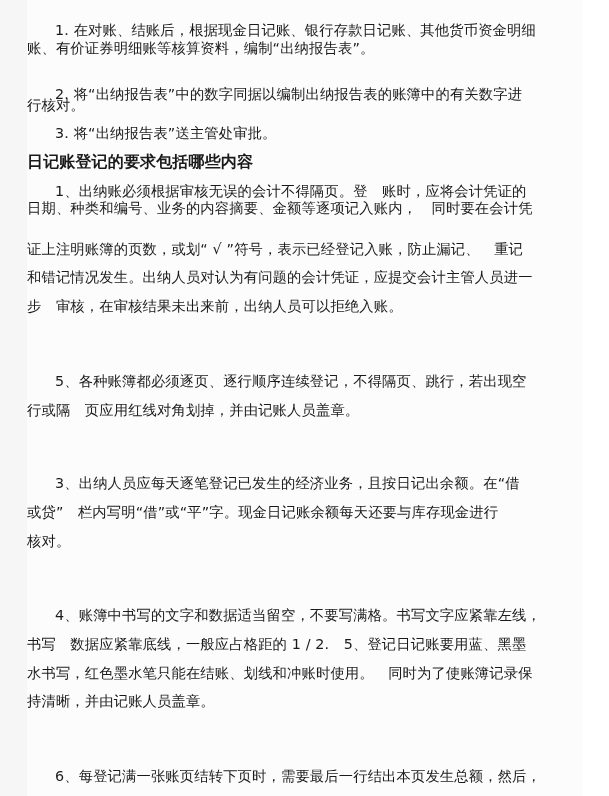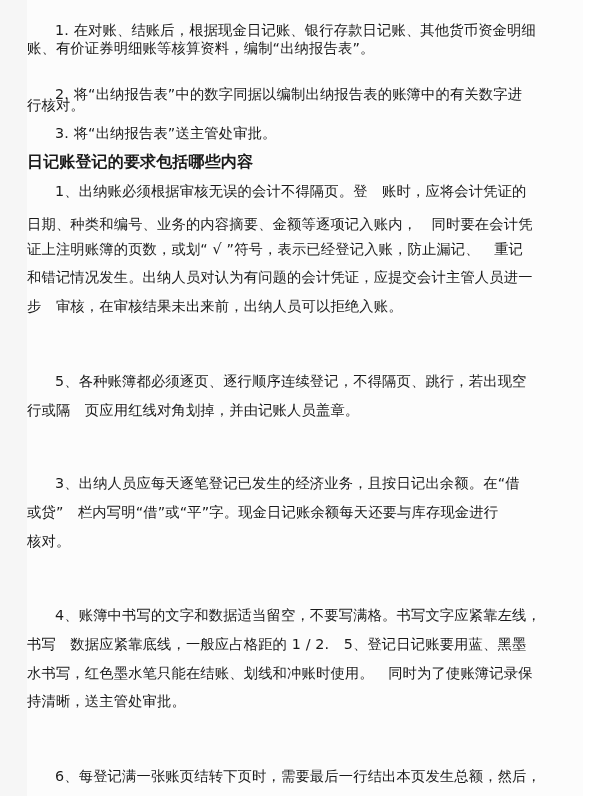--- a/index.html
+++ b/index.html
@@ -35,30 +35,30 @@
 
 <div class="line indent" style="top:20px">1. 在对账、结账后，根据现金日记账、银行存款日记账、其他货币资金明细</div>
 <div class="line" style="top:38px">账、有价证券明细账等核算资料，编制“出纳报告表”。</div>
 <div class="line indent" style="top:84px">2. 将“出纳报告表”中的数字同据以编制出纳报告表的账簿中的有关数字进</div>
 <div class="line" style="top:95px">行核对。</div>
 <div class="line indent" style="top:123px">3. 将“出纳报告表”送主管处审批。</div>
 
 <div class="line heading" style="top:152px">日记账登记的要求包括哪些内容</div>
 
 <div class="line indent" style="top:181px"><span>1、出纳账必须根据审核无误的</span><span class="ul">会计</span><span>不得隔页。登　账时，应将会计凭证的</span></div>
-<div class="line" style="top:214px">日期、种类和编号、业务的内容摘要、金额等逐项记入账内，　同时要在会计凭</div>
+<div class="line" style="top:198px">日期、种类和编号、业务的内容摘要、金额等逐项记入账内，　同时要在会计凭</div>
 <div class="line" style="top:239px">证上注明账簿的页数，或划“ √ ”符号，表示已经登记入账，防止漏记、　重记</div>
 <div class="line" style="top:267px">和错记情况发生。出纳人员对认为有问题的会计凭证，应提交会计主管人员进一</div>
 <div class="line" style="top:296px">步　审核，在审核结果未出来前，出纳人员可以拒绝入账。</div>
 
 <div class="line indent" style="top:371px">5、各种账簿都必须逐页、逐行顺序连续登记，不得隔页、跳行，若出现空</div>
 <div class="line" style="top:400px">行或隔　页应用红线对角划掉，并由记账人员盖章。</div>
 
 <div class="line indent" style="top:473px">3、出纳人员应每天逐笔登记已发生的经济业务，且按日记出余额。在“借</div>
 <div class="line" style="top:502px">或贷”　栏内写明“借”或“平”字。现金日记账余额每天还要与库存现金进行</div>
 <div class="line" style="top:531px">核对。</div>
 
 <div class="line indent" style="top:605px">4、账簿中书写的文字和数据适当留空，不要写满格。书写文字应紧靠左线，</div>
 <div class="line" style="top:634px">书写　数据应紧靠底线，一般应占格距的 1 / 2.　5、登记日记账要用蓝、黑墨</div>
 <div class="line" style="top:663px">水书写，红色墨水笔只能在结账、划线和冲账时使用。　同时为了使账簿记录保</div>
-<div class="line" style="top:691px">持清晰，送主管处审批。</div>
+<div class="line" style="top:691px">持清晰，并由记账人员盖章。</div>
 
 <div class="line indent" style="top:766px">6、每登记满一张账页结转下页时，需要最后一行结出本页发生总额，然后，</div>
 
 </body></html>

